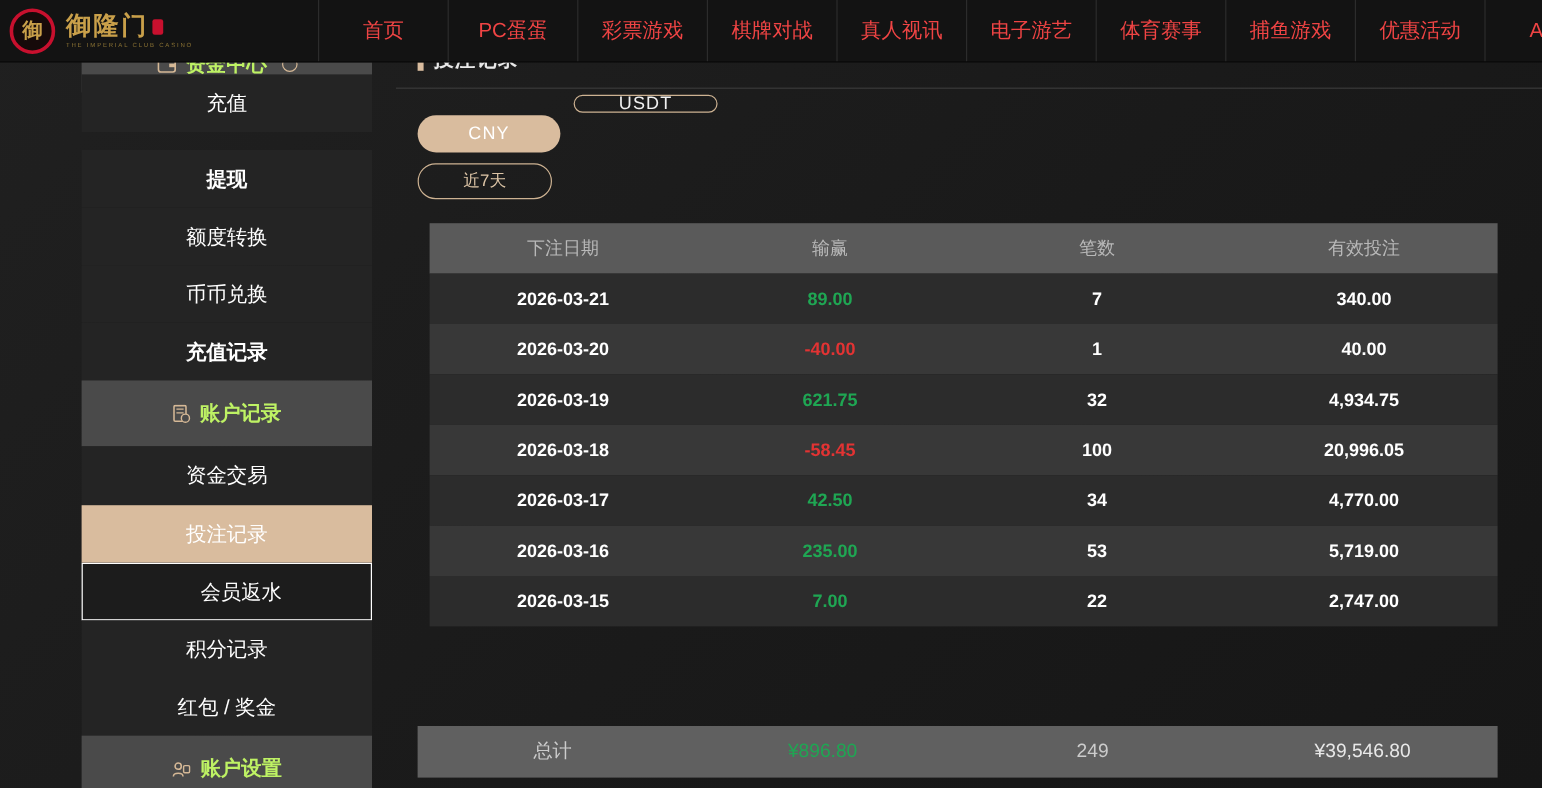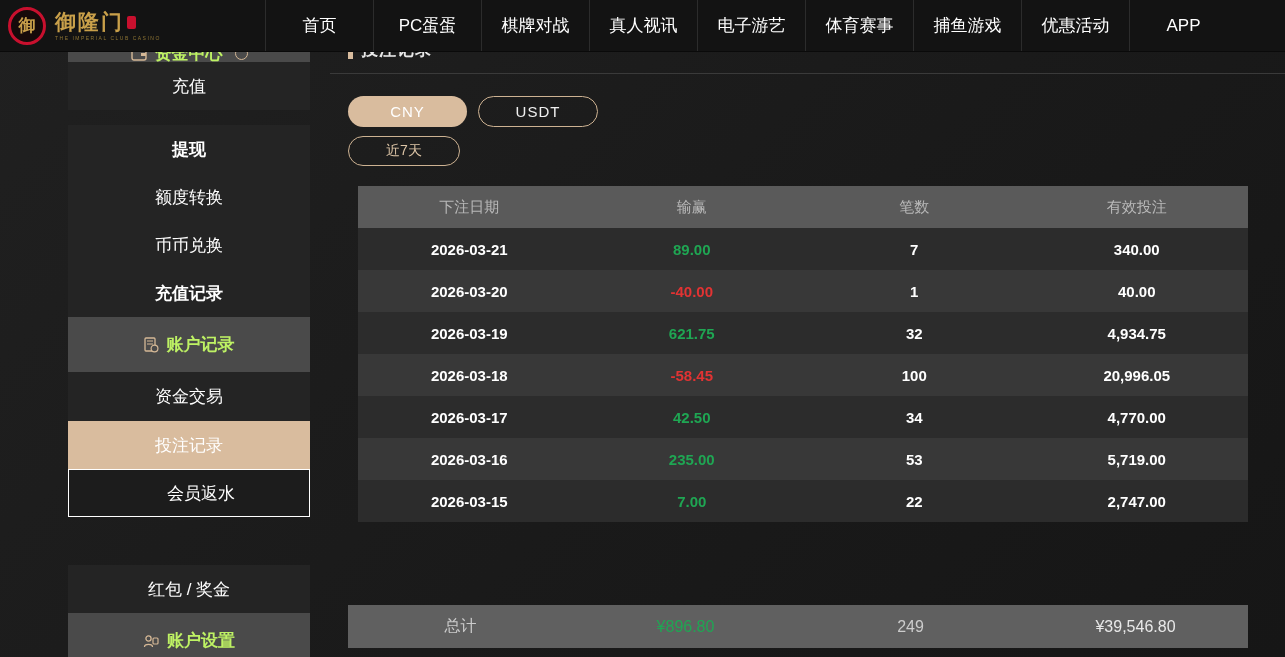--- a/index.html
+++ b/index.html
@@ -22,21 +22,21 @@
     display:flex; align-items:center; justify-content:center;
     color:#c9a04a; font-size:17px; font-weight:bold; background:#160a0a;
   }
   .brand-text { display:flex; flex-direction:column; }
   .brand-row { display:flex; align-items:flex-start; gap:3px; }
   .brand-name { color:#c9a04a; font-size:21px; font-weight:bold; letter-spacing:2px; line-height:22px; }
   .brand-seal { width:9px; height:13px; background:#c8102e; border-radius:2px; margin-top:5px; }
   .brand-tagline { color:#8d7434; font-size:5px; letter-spacing:1.5px; margin-top:2px; }
   .nav-item {
     width:108px; display:flex; align-items:center; justify-content:center;
-    color:#ffffff; font-size:17px; border-left:1px solid #2c2c2c; cursor:pointer;
+    color:#ef4444; font-size:17px; border-left:1px solid #2c2c2c; cursor:pointer;
   }
 
   
   .sidebar { position:absolute; left:68px; top:0; width:242px; height:657px; z-index:2; }
   .sb-block { position:absolute; left:0; width:242px; display:flex; align-items:center; justify-content:center; }
   .sb-header { background:#4a4a4a; color:#bef264; font-size:17px; gap:8px;font-weight:bold; }
   .sb-item { background:#242424; color:#ffffff; font-size:17px; cursor:pointer; }
   .sb-item.selected { background:#d9bc9e; color:#ffffff; }
   .sb-item.focused { background:#1c1c1c; border:1px solid #ffffff;padding-left:24px; }
   .sb-icon { display:inline-flex; align-items:center; }
@@ -58,21 +58,21 @@
   
   .main { position:absolute; left:330px; top:0; right:0; bottom:0; z-index:1; }
   .page-title { position:absolute; top:38px; left:18px; display:flex; align-items:center; gap:8px; }
   .title-bar { width:5px; height:18px; background:#d9bc9e; }
   .title-text { color:#e8e8e8; font-size:17px; font-weight:bold; letter-spacing:1px; }
   .main-divider { position:absolute; top:73px; left:0; right:0; height:1px; background:#3a3a3a; }
 
   .pill { position:absolute; display:flex; align-items:center; justify-content:center;
           border-radius:16px; font-size:15px; cursor:pointer; }
   .btn-cny  { top:96px;  left:18px;  width:119px; height:31px; background:#d9bc9e; color:#ffffff; letter-spacing:1px; }
-  .btn-usdt { top:96px;  left:148px; width:120px; height:31px; border:1px solid #cdb292; color:#f0f0f0; letter-spacing:1px; }
+  .btn-usdt { top:79px;  left:148px; width:120px; height:15px; border:1px solid #cdb292; color:#f0f0f0; letter-spacing:1px; }
   .btn-7d   { top:136px; left:18px;  width:112px; height:30px; border:1px solid #cdb292; color:#dcc4a6; font-size:14px; }
 
   .bet-table { position:absolute; top:186px; left:18px; width:900px;padding-left:10px; }
   .trow { display:flex; width:100%; }
   .tcell { width:25%; display:flex; align-items:center; justify-content:center; }
   .thead { height:42px; background:#5a5a5a; }
   .thead .tcell { color:#b8b8b8; font-size:15px; }
   .drow { height:42px; color:#ffffff; font-size:15px; font-weight:bold; }
   .drow.odd  { background:#2c2c2c; }
   .drow.even { background:#383838; }
@@ -180,20 +180,21 @@
             <line x1="3" y1="4" x2="9" y2="4" stroke="#d5b896" stroke-width="1"></line>
             <line x1="3" y1="7" x2="9" y2="7" stroke="#d5b896" stroke-width="1"></line>
             <circle cx="10.5" cy="11.5" r="3.4" fill="#4a4a4a" stroke="#d5b896" stroke-width="1.2"></circle>
           </svg>
       </span>
       <span>账户记录</span>
     </div>
     <div class="sb-block sb-item t-i6">资金交易</div>
     <div class="sb-block sb-item selected t-i7">投注记录</div>
     <div class="sb-block sb-item focused t-i8">会员返水</div>
+    <div class="sb-block sb-item t-i9">积分记录</div>
     <div class="sb-block sb-item t-i10">红包 / 奖金</div>
     <div class="sb-block sb-header t-h3">
       <span class="sb-icon">
         <svg width="16" height="14" viewBox="0 0 16 14">
             <circle cx="5.5" cy="4.5" r="2.6" fill="none" stroke="#d5b896" stroke-width="1.3"></circle>
             <path d="M1.5 13 C1.5 9.5 9.5 9.5 9.5 13" fill="none" stroke="#d5b896" stroke-width="1.3"></path>
             <rect x="10" y="4" width="5" height="6" rx="1" fill="none" stroke="#d5b896" stroke-width="1.2"></rect>
           </svg>
       </span>
       <span>账户设置</span>
@@ -206,20 +207,21 @@
       <div class="brand-text">
         <div class="brand-row">
           <span class="brand-name">御隆门</span>
           <span class="brand-seal"></span>
         </div>
         <span class="brand-tagline">THE IMPERIAL CLUB CASINO</span>
       </div>
     </div>
     <div class="nav-item">首页</div>
     <div class="nav-item">PC蛋蛋</div>
+    <div class="nav-item">彩票游戏</div>
     <div class="nav-item">棋牌对战</div>
     <div class="nav-item">真人视讯</div>
     <div class="nav-item">电子游艺</div>
     <div class="nav-item">体育赛事</div>
     <div class="nav-item">捕鱼游戏</div>
     <div class="nav-item">优惠活动</div>
     <div class="nav-item">APP</div>
   </div>
 
 </div>

